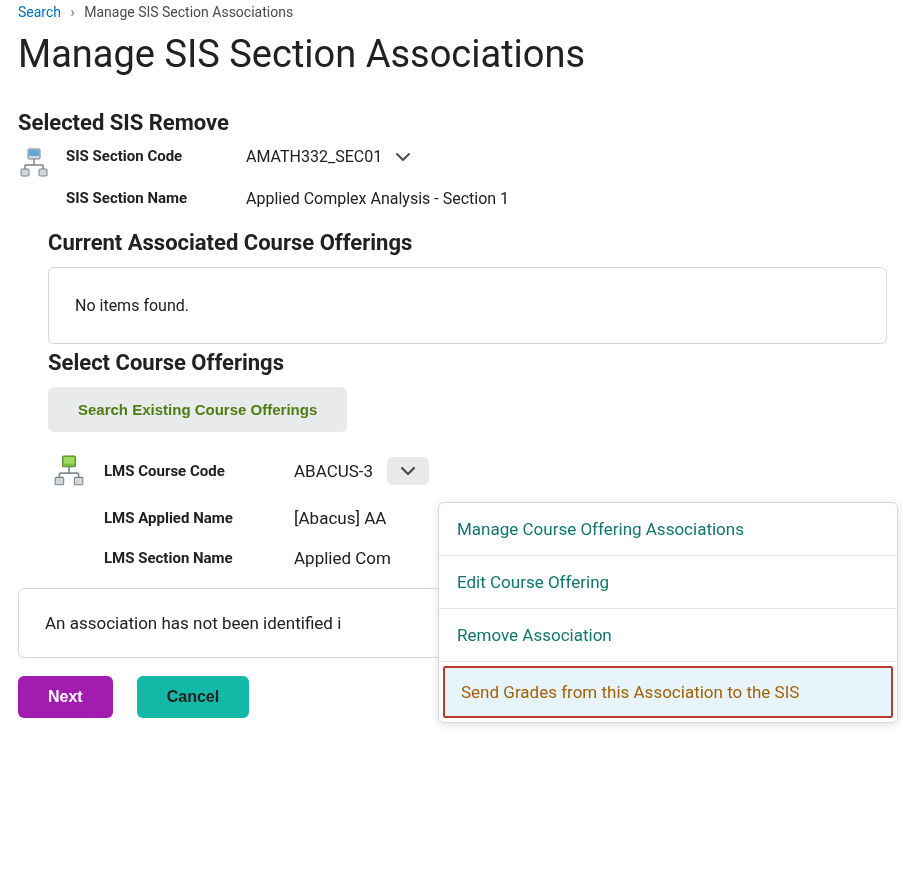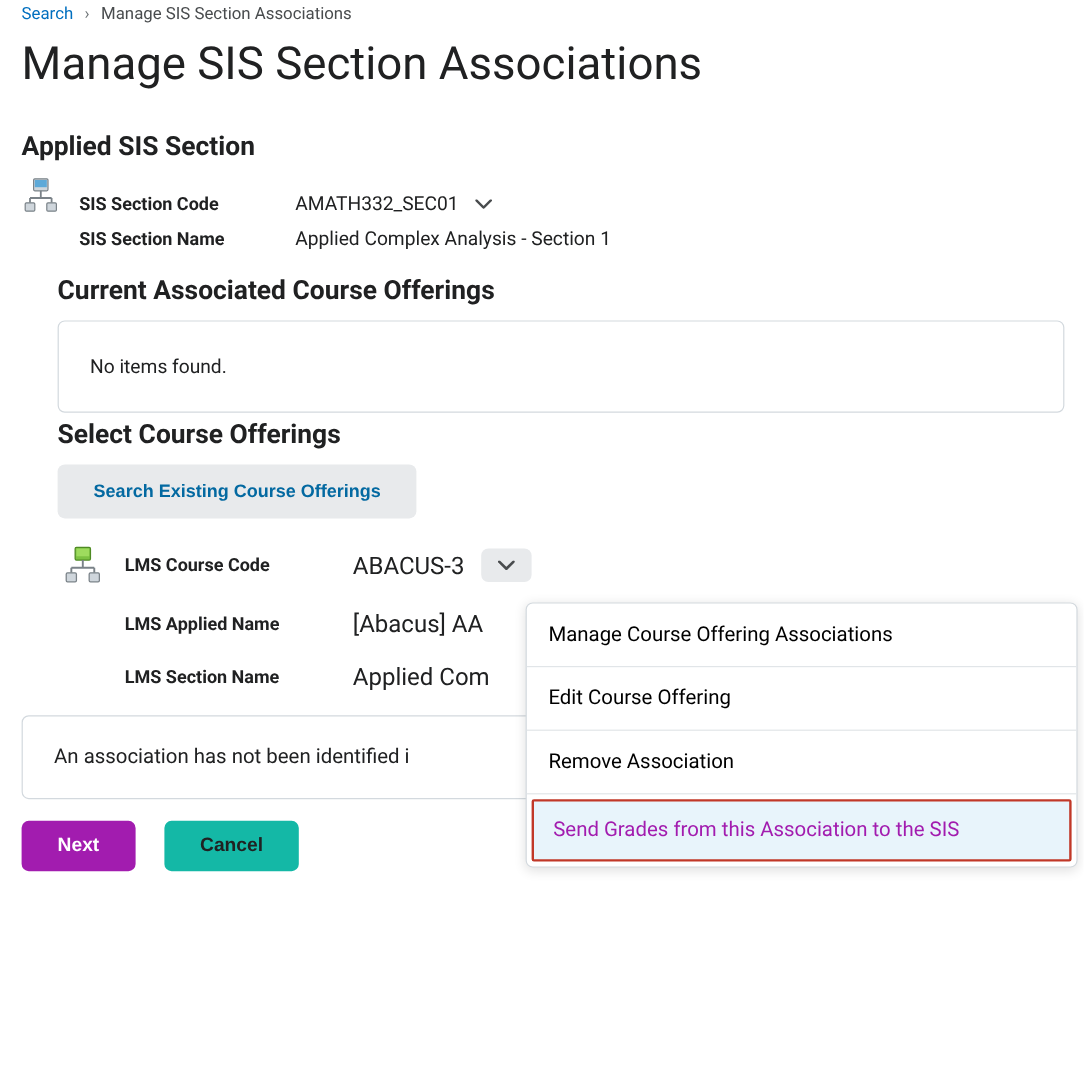--- a/index.html
+++ b/index.html
@@ -36,21 +36,21 @@
       margin-bottom: 12px;
     }
     h3 {
       font-size: 22px;
       font-weight: 700;
       color: #202122;
       margin-bottom: 12px;
     }
     .section-row {
       display: flex;
-      align-items: flex-end;
+      align-items: flex-start;
       margin-bottom: 10px;
     }
     .icon-col {
       width: 48px;
       flex-shrink: 0;
     }
     .label-col {
       width: 180px;
       font-weight: 700;
       font-size: 15px;
@@ -103,21 +103,21 @@
       gap: 30px;
       margin-bottom: 22px;
     }
     .btn-secondary {
       background: #e8eaec;
       border: none;
       border-radius: 6px;
       padding: 14px 30px;
       font-size: 15px;
       font-weight: 700;
-      color: #0369a1;
+      color: #4d7c0f;
       cursor: pointer;
     }
     .lms-rows {
       position: relative;
     }
     .lms-row {
       display: flex;
       align-items: center;
       margin-bottom: 20px;
       padding-left: 4px;
@@ -126,49 +126,49 @@
       width: 52px;
       flex-shrink: 0;
     }
     .lms-label-col {
       width: 190px;
       font-weight: 700;
       font-size: 15px;
       flex-shrink: 0;
     }
     .lms-value-col {
-      font-size: 20px;
+      font-size: 17px;
       display: flex;
       align-items: center;
       gap: 14px;
     }
     .dropdown-menu {
       position: absolute;
       top: 48px;
       left: 390px;
       width: 460px;
       background: #fff;
       border: 1px solid #d3d9de;
       border-radius: 6px;
       box-shadow: 0 2px 10px rgba(0,0,0,0.12);
       z-index: 10;
     }
     .dropdown-item {
       padding: 16px 18px;
       font-size: 17px;
-      color: #000000;
+      color: #0f766e;
       border-bottom: 1px solid #e1e5e8;
       cursor: pointer;
     }
     .dropdown-item:last-child {
       border-bottom: none;
     }
     .dropdown-item.highlighted {
       background: #e8f4fb;
-      color: #a21caf;
+      color: #a16207;
       border: 2px solid #c13828;
       margin: 4px;
       border-radius: 2px;
       padding: 14px 16px;
     }
     .warning-box {
       margin-top: 20px;
       border: 1px solid #d3d9de;
       border-radius: 6px;
       padding: 24px 26px;
@@ -206,21 +206,21 @@
 
 <div class="breadcrumb">
   <a href="#">Search</a>
   <span class="sep">›</span>
   <span>Manage SIS Section Associations</span>
 </div>
 
 <h1>Manage SIS Section Associations</h1>
 
 <div class="selected-block">
-  <h2>Applied SIS Section</h2>
+  <h2>Selected SIS Remove</h2>
   <div>
     <div class="section-row">
       <div class="icon-col">
         <span class="org-icon">
           <svg width="32" height="32" viewBox="0 0 32 32">
             <rect x="10" y="2" width="12" height="10" rx="1" fill="#cfd6dc" stroke="#7a8288"></rect>
             <rect x="11" y="3" width="10" height="6" fill="#5da9d8"></rect>
             <line x1="16" y1="12" x2="16" y2="18" stroke="#7a8288" stroke-width="1.5"></line>
             <line x1="7" y1="18" x2="25" y2="18" stroke="#7a8288" stroke-width="1.5"></line>
             <line x1="7" y1="18" x2="7" y2="22" stroke="#7a8288" stroke-width="1.5"></line>

